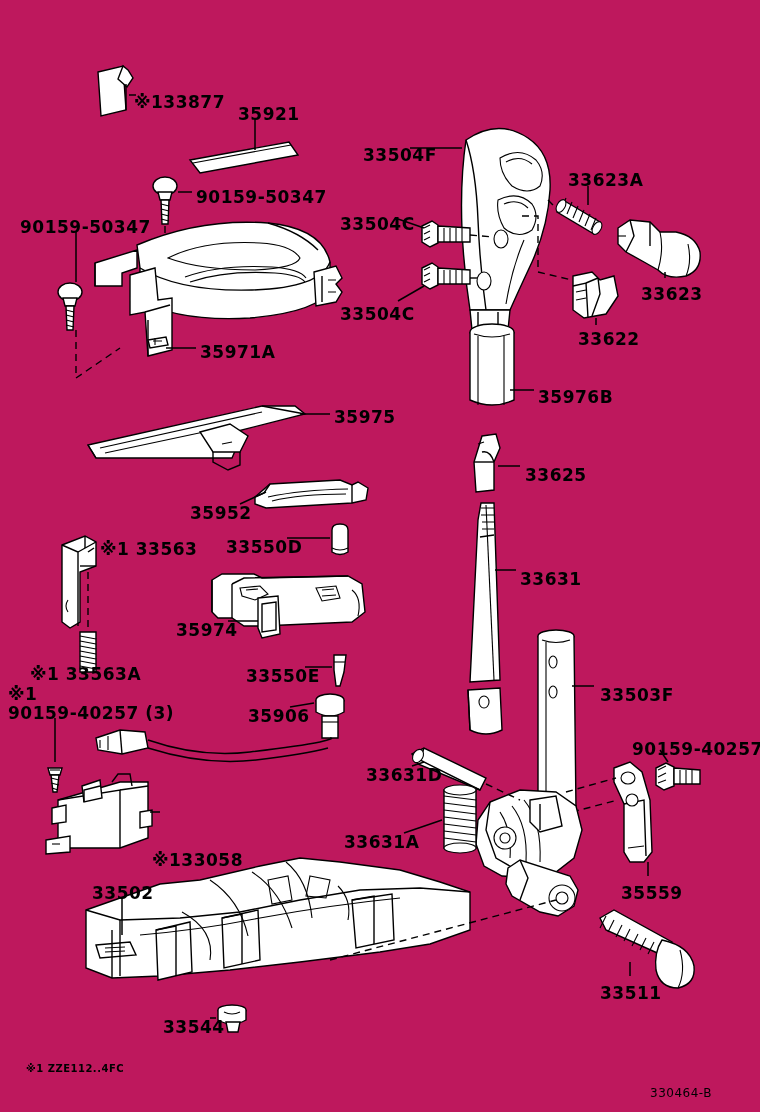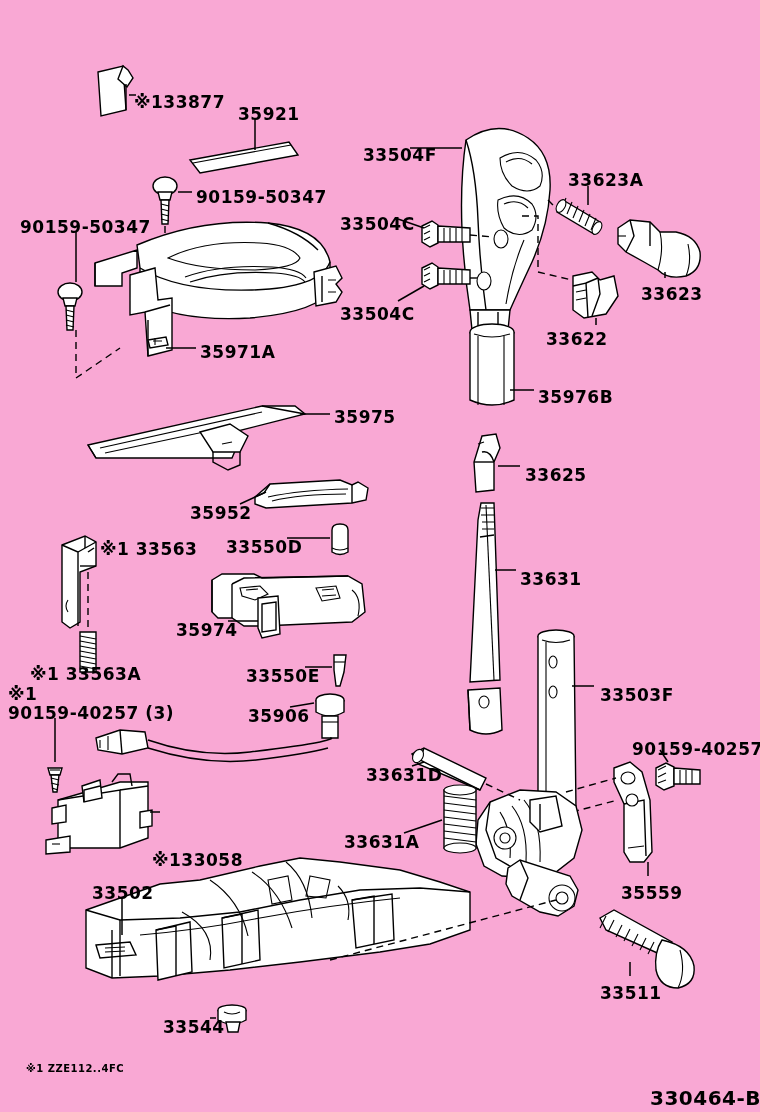--- a/index.html
+++ b/index.html
@@ -4,21 +4,21 @@
 <style>
   html, body {
     margin: 0;
     padding: 0;
     background: #ffffff;
   }
   #page {
     position: relative;
     width: 760px;
     height: 1112px;
-    background: #f9a8d4;
+    background: #be185d;
     font-family: "DejaVu Sans", sans-serif;
     overflow: hidden;
   }
   .label {
     position: absolute;
     font-family: "DejaVu Sans", sans-serif;
     font-size: 17px;
     font-weight: bold;
     color: #000000;
     letter-spacing: 0.5px;
@@ -30,22 +30,22 @@
     font-family: "DejaVu Sans", sans-serif;
     font-size: 10px;
     font-weight: bold;
     color: #000000;
     white-space: nowrap;
     letter-spacing: 0.5px;
   }
   .diagram-no {
     position: absolute;
     font-family: "DejaVu Sans", sans-serif;
-    font-size: 20px;
-    font-weight: bold;
+    font-size: 12px;
+    font-weight: normal;
     color: #000000;
     white-space: nowrap;
     letter-spacing: 0.5px;
   }
   svg.art {
     position: absolute;
     left: 0;
     top: 0;
     width: 760px;
     height: 1112px;
@@ -437,21 +437,21 @@
   <div class="label" style="left:248px; top:707px;text-align:center;">35906</div>
   <div class="label" style="left:152px; top:810px;margin-top:41px;">※133058</div>
   <div class="label" style="left:92px;  top:884px;">33502</div>
   <div class="label" style="left:163px; top:1018px;">33544</div>
 
   <div class="label" style="left:363px; top:146px;">33504F</div>
   <div class="label" style="left:340px; top:215px;">33504C</div>
   <div class="label" style="left:340px; top:305px;">33504C</div>
   <div class="label" style="left:568px; top:171px;">33623A</div>
   <div class="label" style="left:641px; top:285px;">33623</div>
-  <div class="label" style="left:546px; top:330px;text-align:center;">33622</div>
+  <div class="label" style="left:578px; top:330px;text-align:center;">33622</div>
   <div class="label" style="left:538px; top:388px;">35976B</div>
   <div class="label" style="left:525px; top:466px;">33625</div>
   <div class="label" style="left:520px; top:570px;">33631</div>
   <div class="label" style="left:600px; top:686px;">33503F</div>
   <div class="label" style="left:632px; top:740px;">90159-40257</div>
   <div class="label" style="left:366px; top:766px;">33631D</div>
   <div class="label" style="left:344px; top:833px;">33631A</div>
   <div class="label" style="left:621px; top:884px;">35559</div>
   <div class="label" style="left:600px; top:984px;">33511</div>
 

